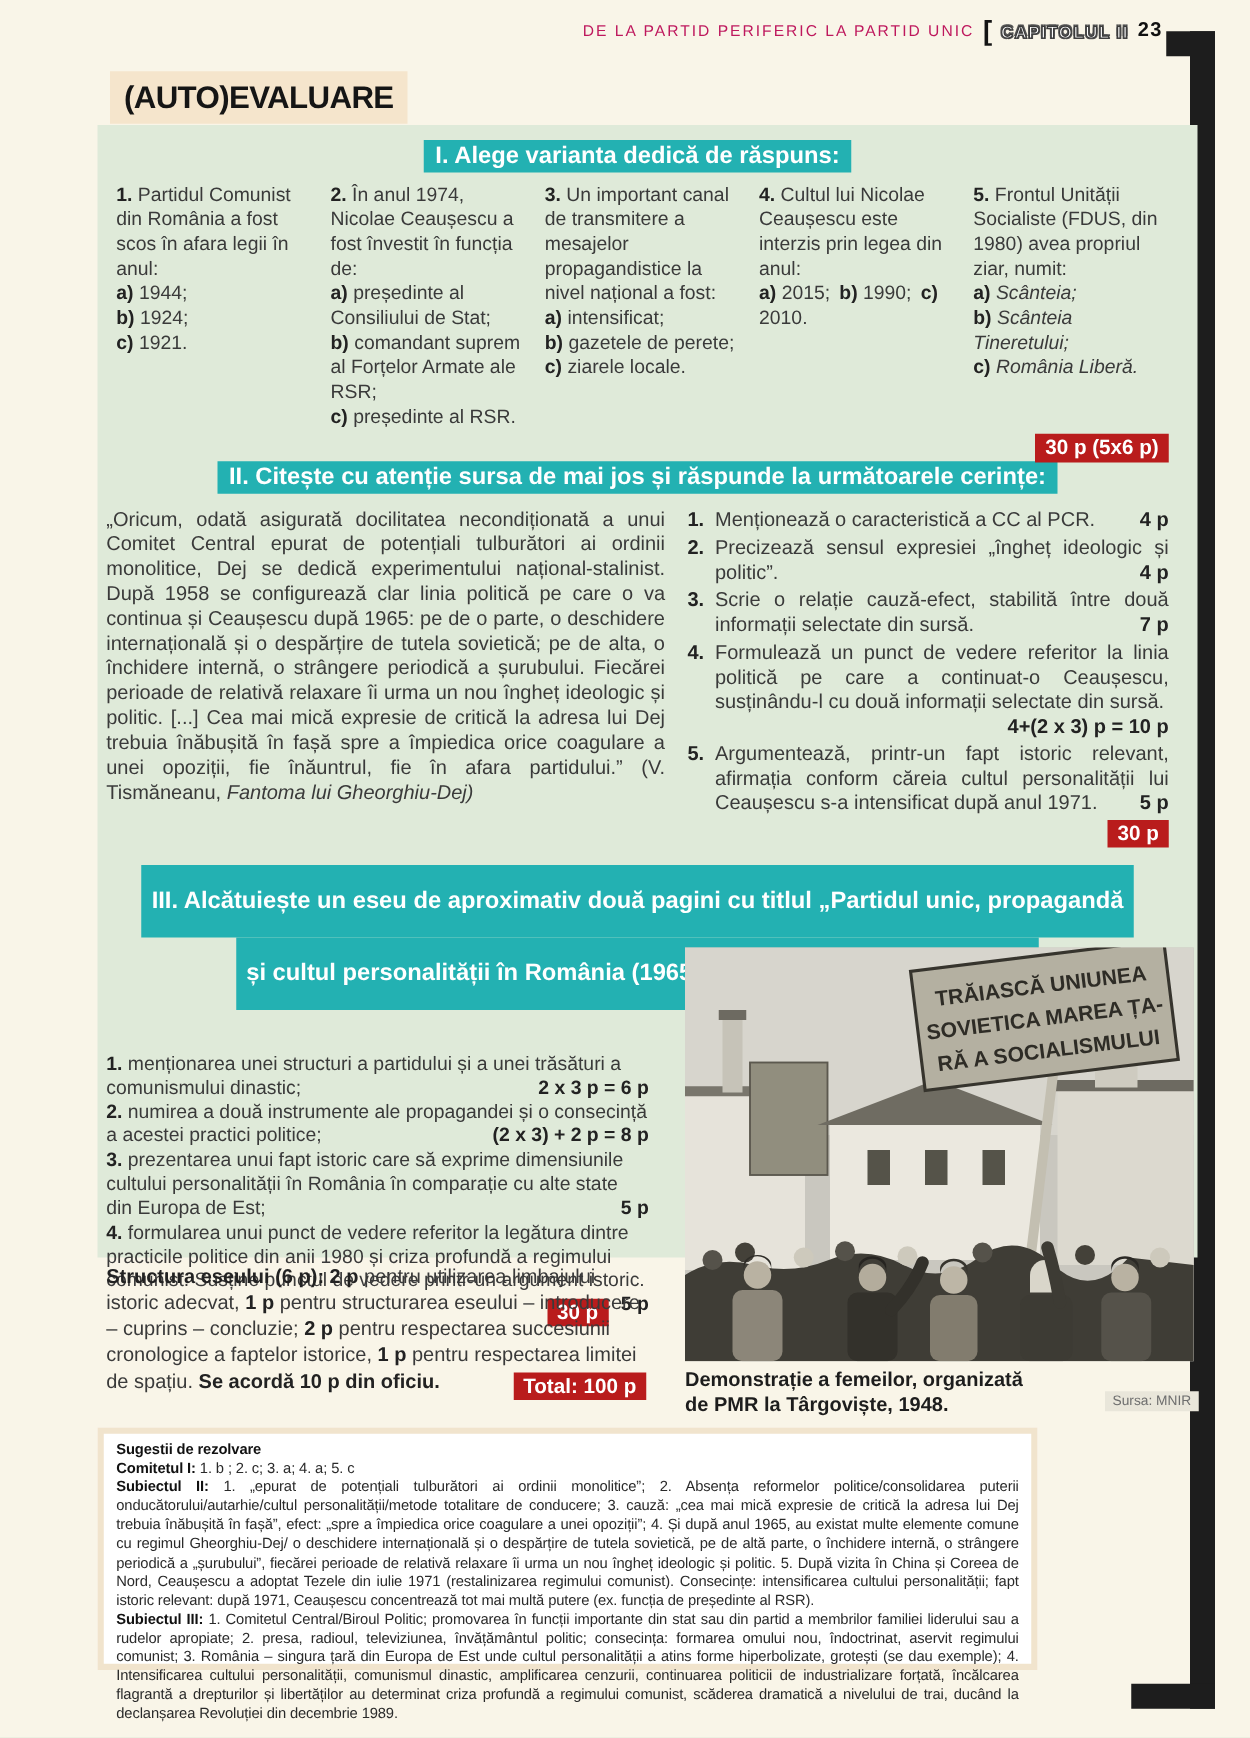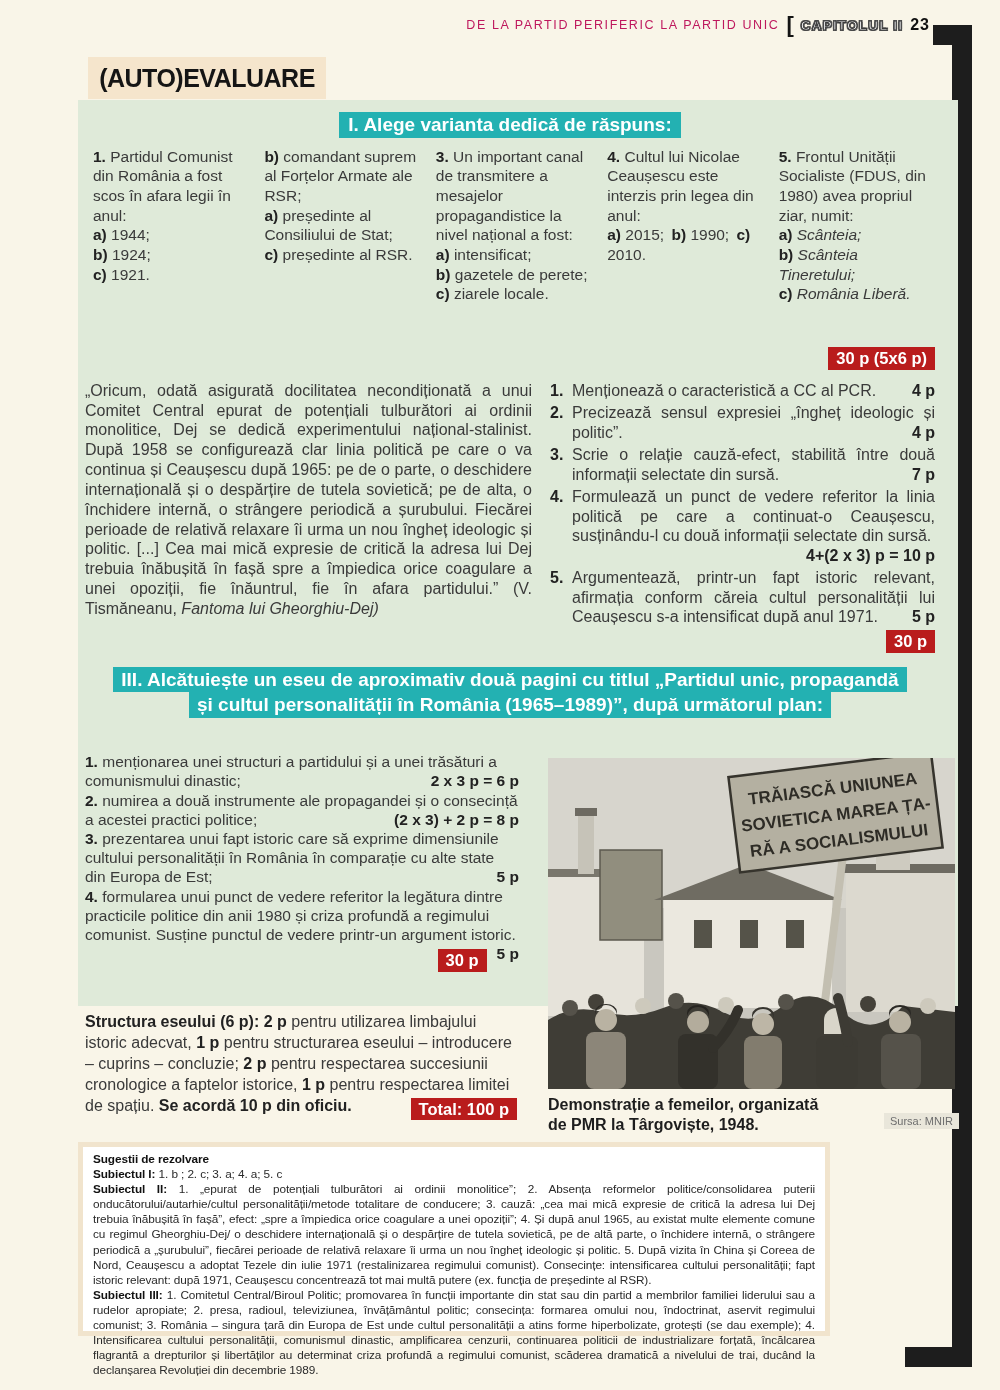--- a/index.html
+++ b/index.html
@@ -62,21 +62,21 @@
   .quote-col .q1line { text-indent:18px; }
   .req-col { flex:1; font-size:16px; line-height:1.22; }
   .req { display:flex; margin-bottom:3px; }
   .req .rn { width:22px; flex:none; font-weight:bold; color:#222; }
   .req .rb { flex:1; text-align:justify; }
   .b { font-weight:bold; color:#222; }
   .pts { float:right; margin-left:10px; font-weight:bold; color:#222; }
   .pts-line { text-align:right; font-weight:bold; color:#222; }
   
   .sec3-head { margin-top:14px; text-align:center; line-height:1.35; }
-  .sec3-head span { display:inline-block; background:#23b1b2; color:#fff; font-weight:bold; font-size:19px; padding:0 8px; }
+  .sec3-head span { display:inline-block; background:#23b1b2; color:#fff; font-weight:bold; font-size:19px; padding:16px 8px; }
   .sec3 { display:flex; margin-top:10px; }
   .plan-col { width:434px; font-size:15.5px; line-height:1.22;margin-top:25px; }
   .plan-item { margin-bottom:1px; }
   .plan-item b { color:#222; }
   
   .structura { position:absolute; left:85px; top:1012px; width:432px; font-size:16px; line-height:1.31; }
   .structura .badge { float:right; margin-top:2px; }
   
   .photo { position:absolute; left:548px; top:758px; width:407px; height:331px; background:#cfcdc5; }
   .caption { position:absolute; left:548px; top:1095px; width:350px; font-size:16px; font-weight:bold; color:#1d1d1d; line-height:1.28; }
@@ -115,23 +115,24 @@
   <div class="questions">
     <div class="qcol">
       <p class="qtext"><b class="qn">1.</b> <span>Partidul Comunist din România a fost scos în afara legii în anul:</span></p>
       <p class="opts">
         <span class="opt"><b>a)</b> <i style="font-style:normal">1944;</i></span>
         <span class="opt"><b>b)</b> <i style="font-style:normal">1924;</i></span>
         <span class="opt"><b>c)</b> <i style="font-style:normal">1921.</i></span>
       </p>
     </div>
     <div class="qcol">
-      <p class="opts">
+      <p class="qtext"><b class="qn">2.</b> <span>În anul 1974, Nicolae Ceaușescu a fost învestit în funcția de:</span></p>
+      <p class="opts">
+        <span class="opt"><b>a)</b> <i style="font-style:normal">președinte al Consiliului de Stat;</i></span>
         <span class="opt"><b>b)</b> <i style="font-style:normal">comandant suprem al Forțelor Armate ale RSR;</i></span>
-        <span class="opt"><b>a)</b> <i style="font-style:normal">președinte al Consiliului de Stat;</i></span>
         <span class="opt"><b>c)</b> <i style="font-style:normal">președinte al RSR.</i></span>
       </p>
     </div>
     <div class="qcol">
       <p class="qtext"><b class="qn">3.</b> <span>Un important canal de transmitere a mesajelor propagandistice la nivel național a fost:</span></p>
       <p class="opts">
         <span class="opt"><b>a)</b> <i style="font-style:normal">intensificat;</i></span>
         <span class="opt"><b>b)</b> <i style="font-style:normal">gazetele de perete;</i></span>
         <span class="opt"><b>c)</b> <i style="font-style:normal">ziarele locale.</i></span>
       </p>
@@ -148,20 +149,23 @@
       <p class="qtext"><b class="qn">5.</b> <span>Frontul Unității Socialiste (FDUS, din 1980) avea propriul ziar, numit:</span></p>
       <p class="opts">
         <span class="opt"><b>a)</b> <i>Scânteia;</i></span>
         <span class="opt"><b>b)</b> <i>Scânteia Tineretului;</i></span>
         <span class="opt"><b>c)</b> <i>România Liberă.</i></span>
       </p>
     </div>
   </div>
   <span class="badge s1-badge">30 p (5x6 p)</span>
 
+  <div class="teal-head">
+    <span>II. Citește cu atenție sursa de mai jos și răspunde la următoarele cerințe:</span>
+  </div>
 
   <div class="sec2">
     <div class="quote-col">
       <span class="q1line">„Oricum, odată asigurată docilitatea necondiționată a unui Comitet Central epurat de potențiali tulburători ai ordinii monolitice, Dej se dedică experimentului național-stalinist. După 1958 se configurează clar linia politică pe care o va continua și Ceaușescu după 1965: pe de o parte, o deschidere internațională și o despărțire de tutela sovietică; pe de alta, o închidere internă, o strângere periodică a șurubului. Fiecărei perioade de relativă relaxare îi urma un nou îngheț ideologic și politic. [...] Cea mai mică expresie de critică la adresa lui Dej trebuia înăbușită în fașă spre a împiedica orice coagulare a unei opoziții, fie înăuntrul, fie în afara partidului.” (V. Tismăneanu,</span>
       <i>Fantoma lui Gheorghiu-Dej)</i>
     </div>
     <div class="req-col">
       <div class="req">
         <span class="rn">1.</span>
         <div class="rb"><span>Menționează o caracteristică a CC al PCR.</span><span class="pts">4 p</span></div>
@@ -283,16 +287,16 @@
 </div>
 
 <div class="caption">
   <span>Demonstrație a femeilor, organizată</span><br>
   <span>de PMR la Târgoviște, 1948.</span>
 </div>
 <div class="sursa">Sursa: MNIR</div>
 
 <div class="sugestii">
   <p><b>Sugestii de rezolvare</b></p>
-  <p><b>Subiectul I:</b><span> 1. b ; 2. c; 3. a; 4. a; 5. c</span></p>
+  <p><b>Comitetul I:</b><span> 1. b ; 2. c; 3. a; 4. a; 5. c</span></p>
   <p><b>Subiectul II:</b><span> 1. „epurat de potențiali tulburători ai ordinii monolitice”; 2. Absența reformelor politice/consolidarea puterii onducătorului/autarhie/cultul personalității/metode totalitare de conducere; 3. cauză: „cea mai mică expresie de critică la adresa lui Dej trebuia înăbușită în fașă”, efect: „spre a împiedica orice coagulare a unei opoziții”; 4. Și după anul 1965, au existat multe elemente comune cu regimul Gheorghiu-Dej/ o deschidere internațională și o despărțire de tutela sovietică, pe de altă parte, o închidere internă, o strângere periodică a „șurubului”, fiecărei perioade de relativă relaxare îi urma un nou îngheț ideologic și politic. 5. După vizita în China și Coreea de Nord, Ceaușescu a adoptat Tezele din iulie 1971 (restalinizarea regimului comunist). Consecințe: intensificarea cultului personalității; fapt istoric relevant: după 1971, Ceaușescu concentrează tot mai multă putere (ex. funcția de președinte al RSR).</span></p>
   <p><b>Subiectul III:</b><span> 1. Comitetul Central/Biroul Politic; promovarea în funcții importante din stat sau din partid a membrilor familiei liderului sau a rudelor apropiate; 2. presa, radioul, televiziunea, învățământul politic; consecința: formarea omului nou, îndoctrinat, aservit regimului comunist; 3. România – singura țară din Europa de Est unde cultul personalității a atins forme hiperbolizate, grotești (se dau exemple); 4. Intensificarea cultului personalității, comunismul dinastic, amplificarea cenzurii, continuarea politicii de industrializare forțată, încălcarea flagrantă a drepturilor și libertăților au determinat criza profundă a regimului comunist, scăderea dramatică a nivelului de trai, ducând  la declanșarea Revoluției din decembrie 1989.</span></p>
 </div>
 
 </body></html>

